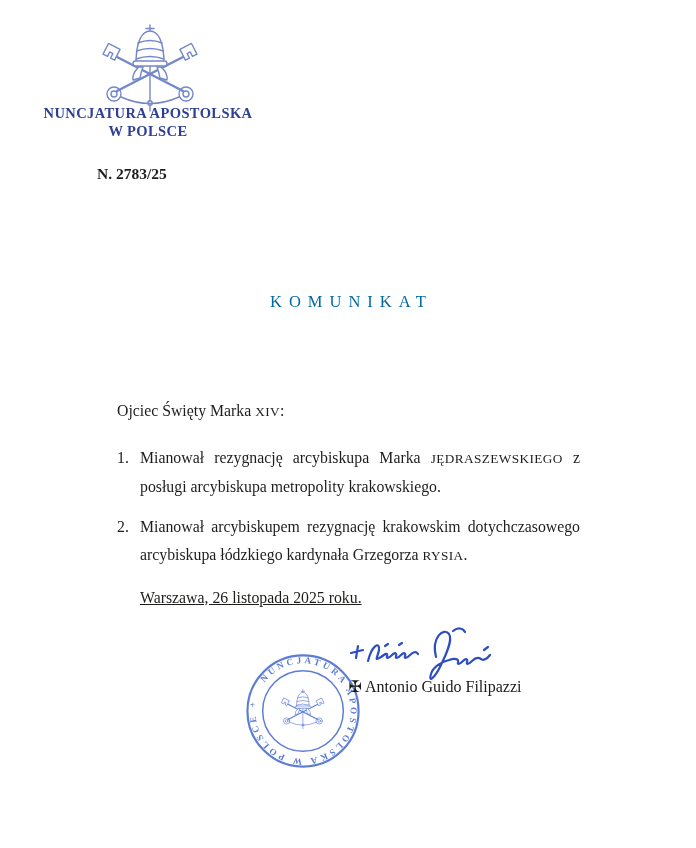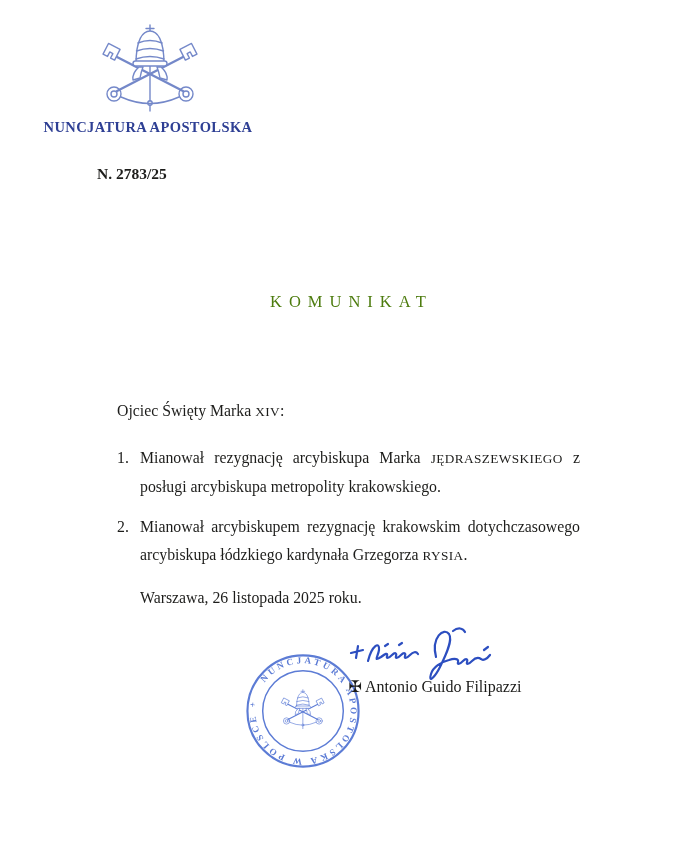--- a/index.html
+++ b/index.html
@@ -3,37 +3,37 @@
 <meta charset="utf-8">
 <style>
   html,body{margin:0;padding:0;background:#e8e8e8;}
   .page{
     position:relative;width:696px;height:848px;margin:0 auto;background:#ffffff;
     overflow:hidden;font-family:"Liberation Serif", serif;color:#1d1d1b;
   }
   
   .emblem{position:absolute;left:84px;top:22px;width:132px;height:92px;color:#7488c9;}
   .letterhead-name{
-    position:absolute;left:38px;top:118px;width:220px;text-align:center;
+    position:absolute;left:38px;top:104px;width:220px;text-align:center;
     color:#2e3f94;font-weight:bold;font-size:14.5px;line-height:18px;letter-spacing:.4px;
   }
   .ref-number{position:absolute;left:97px;top:165px;font-size:15.5px;font-weight:bold;}
   
   .doc-title{
     position:absolute;left:0;top:292px;width:100%;text-align:center;
-    font-size:16.5px;letter-spacing:7px;padding-left:7px;box-sizing:border-box;color:#4d7c0f;
+    font-size:16.5px;letter-spacing:7px;padding-left:7px;box-sizing:border-box;color:#0369a1;
   }
   
   .body-block{position:absolute;left:117px;top:397px;width:463px;font-size:15.8px;line-height:28.5px;}
   .salutation{margin:0 0 17px 0;}
   .list-item{display:flex;margin-bottom:11px;}
   .item-num{width:23px;flex:none;}
   .item-text{flex:1;text-align:justify;}
   .sc{font-size:.84em;letter-spacing:.4px;margin-top:44px;}
-  .dateline{margin-top:13px;padding-left:23px;}
+  .dateline{margin-top:13px;padding-left:23px;text-decoration:underline;}
   
   .sig-script{position:absolute;left:341px;top:617px;width:187px;height:78px;color:#2c4ec0;}
   .stamp{position:absolute;left:244px;top:652px;width:118px;height:118px;color:#4f71d2;}
   .sig-block{position:absolute;left:336px;top:676px;width:198px;text-align:center;font-size:16px;line-height:22.5px;color:#1a1a18;}
   .seal-text{font-family:"Liberation Serif", serif;font-weight:bold;}
 </style>
 </head>
 <body>
 
 <div class="page">
@@ -69,20 +69,21 @@
       <path d="M52,37 Q66,32 80,37"></path>
       <rect x="49" y="39" width="34" height="5" rx="2.5" fill="#ffffff"></rect>
 
       <path d="M55,45 q-7,6 -6,13 l7,-2 q1,-6 3,-11 z" fill="#ffffff"></path>
       <path d="M77,45 q7,6 6,13 l-7,-2 q-1,-6 -3,-11 z" fill="#ffffff"></path>
     </g>
   </svg>
 
   <div class="letterhead-name">
     <div>NUNCJATURA APOSTOLSKA</div>
+    <div>W POLSCE</div>
   </div>
 
   <div class="ref-number">N. 2783/25</div>
 
   <div class="doc-title">KOMUNIKAT</div>
 
   <div class="body-block">
     <p class="salutation"><span>Ojciec Święty Marka </span><span class="sc">XIV</span><span>:</span></p>
 
     <div class="list-item">

